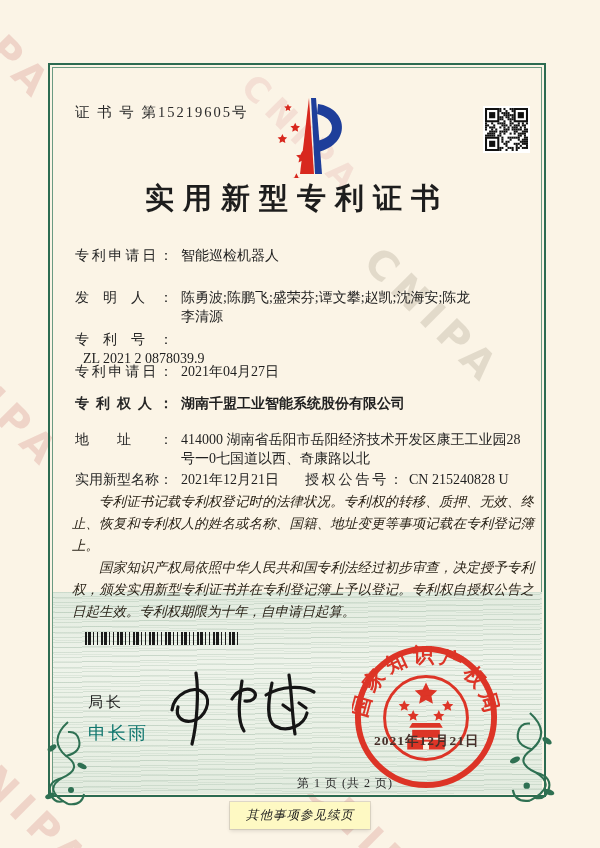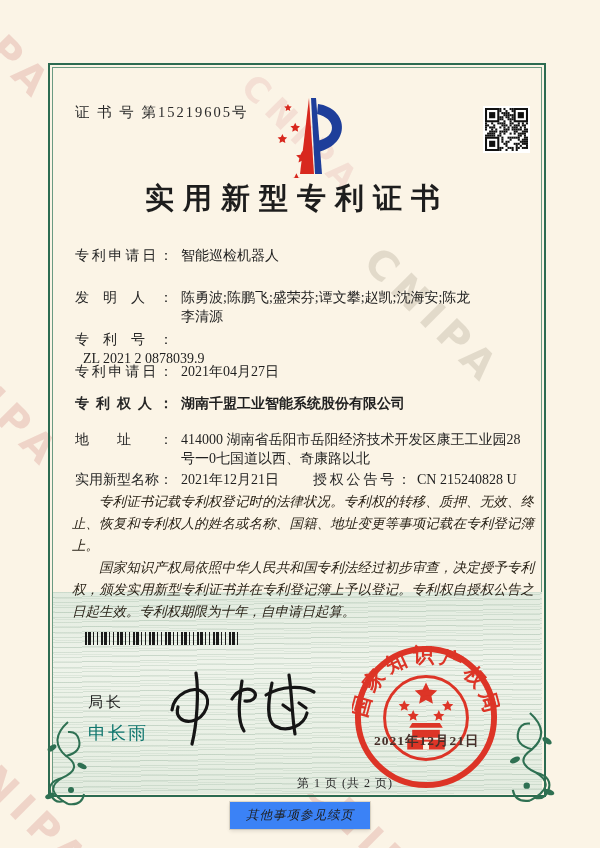--- a/index.html
+++ b/index.html
@@ -49,21 +49,21 @@
     font-size:29px;font-weight:bold;letter-spacing:9px;color:#1d1d1d;
   }
   
   .fields{position:absolute;left:75px;top:246px;width:458px;font-size:14px;}
   .row{position:absolute;left:0;width:100%;display:flex;align-items:flex-start;line-height:19px;}
   .row .label{display:inline-block;width:98px;min-width:98px;text-align:justify;text-align-last:justify;color:#262626;}
   .row .value{flex:1;margin-left:8px;white-space:pre-line;color:#1f1f1f;}
   .r-name{top:0;} .r-inv{top:42px;} .r-pat{top:84px;flex-direction:column;} .r-fil{top:116px;}
   .r-own{top:148px;font-weight:bold;} .r-addr{top:184px;} .r-grant{top:224px;}
   .grant2{display:flex;margin-left:26px;}
-  .grant2 .label{width:98px;min-width:98px;display:inline-block;text-align:justify;text-align-last:justify;margin-left:8px;}
+  .grant2 .label{width:98px;min-width:98px;display:inline-block;text-align:justify;text-align-last:justify;}
   .grant2 .value{margin-left:6px;}
   
   .legal{
     position:absolute;left:72px;top:491px;width:462px;
     font-size:13.5px;line-height:22px;text-align:justify;color:#2a2318;
     font-style:italic;
   }
   .legal p{margin:0;text-indent:2em;}
   
   .barcode{
@@ -76,21 +76,21 @@
   .director-name{position:absolute;left:88px;top:721px;font-size:18px;letter-spacing:2px;color:#0f766e;}
   .signature{position:absolute;left:156px;top:668px;width:172px;height:86px;}
   .seal{position:absolute;left:352px;top:643px;width:148px;height:148px;opacity:0.95;}
   .seal-date{
     position:absolute;left:374px;top:732px;width:130px;
     font-size:13.5px;letter-spacing:1px;color:#46302a;font-weight:bold;
   }
   .page-info{position:absolute;left:48px;top:775px;width:498px;text-align:center;font-size:12px;letter-spacing:1px;color:#2a2a2a;padding-left:48px;}
   .note-tab{
     position:absolute;left:50%;top:802px;transform:translateX(-50%);
-    background:#3b82f6;padding:5px 16px;font-size:12.5px;letter-spacing:1px;color:#1f1f1f;
+    background:#fef9c3;padding:5px 16px;font-size:12.5px;letter-spacing:1px;color:#1f1f1f;
     box-shadow:0 0 0 1px rgba(175,165,145,0.35),0 2px 4px rgba(0,0,0,0.12);
     font-style:italic;
   }
   .ornament{position:absolute;pointer-events:none;}
   .orn-bl{left:38px;top:718px;width:58px;height:96px;}
   .orn-br{left:500px;top:708px;width:62px;height:104px;transform:scaleX(-1);}
 </style>
 </head>
 <body>
 

